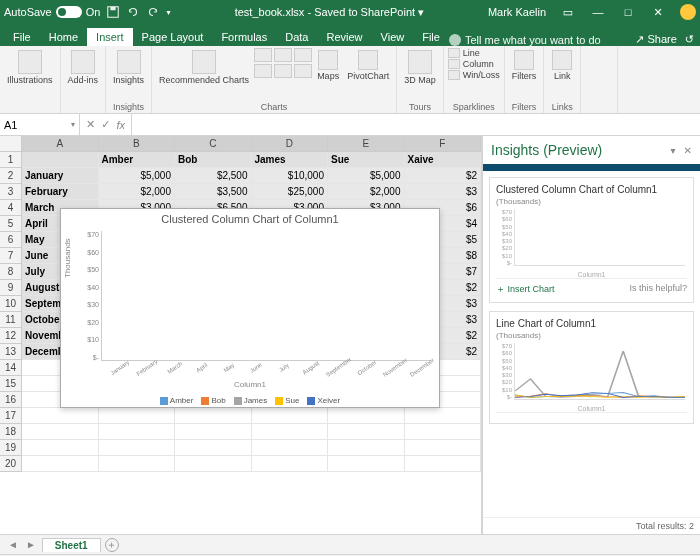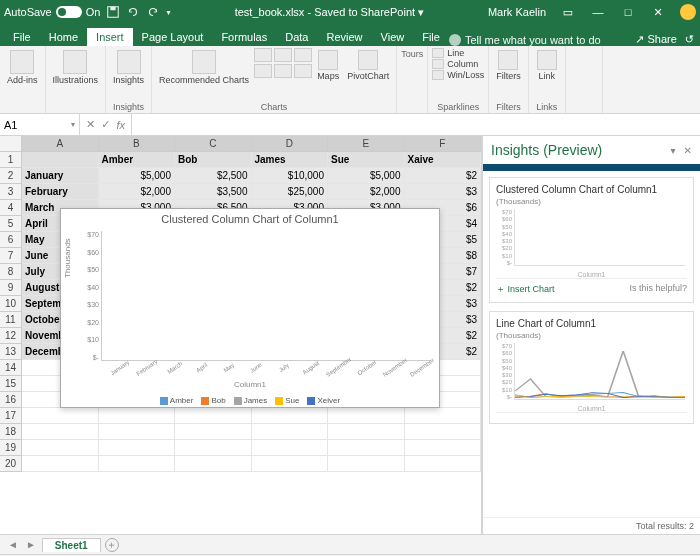--- a/index.html
+++ b/index.html
@@ -166,30 +166,30 @@
     <span>↗ <span>Share</span></span>
     <span>↺</span>
   </div>
 </div>
 
 <div class="ribbon">
   <div class="group">
       <div class="group-items">
         <div class="rbtn">
           <div class="ico big"></div>
-          <span>Add-ins</span>
+          <span>Illustrations</span>
         </div>
       </div>
       <div class="group-label"></div>
     </div>
   <div class="group">
       <div class="group-items">
         <div class="rbtn">
           <div class="ico big"></div>
-          <span>Illustrations</span>
+          <span>Add-ins</span>
         </div>
       </div>
       <div class="group-label"></div>
     </div>
   <div class="group">
       <div class="group-items">
         <div class="rbtn">
           <div class="ico big"></div>
           <span>Insights</span>
         </div>
@@ -219,20 +219,26 @@
           <span>Maps</span>
         </div>
       <div class="rbtn">
           <div class="ico"></div>
           <span>PivotChart</span>
         </div>
     </div>
     <div class="group-label">Charts</div>
   </div>
   <div class="group">
+      <div class="group-items">
+        <div class="rbtn">
+          <div class="ico big"></div>
+          <span>3D Map</span>
+        </div>
+      </div>
       <div class="group-label">Tours</div>
     </div>
   <div class="group">
       <div class="group-items">
         <div class="stack">
     <div>
             <div class="sw"></div>
             <span>Line</span>
           </div>
     <div>

